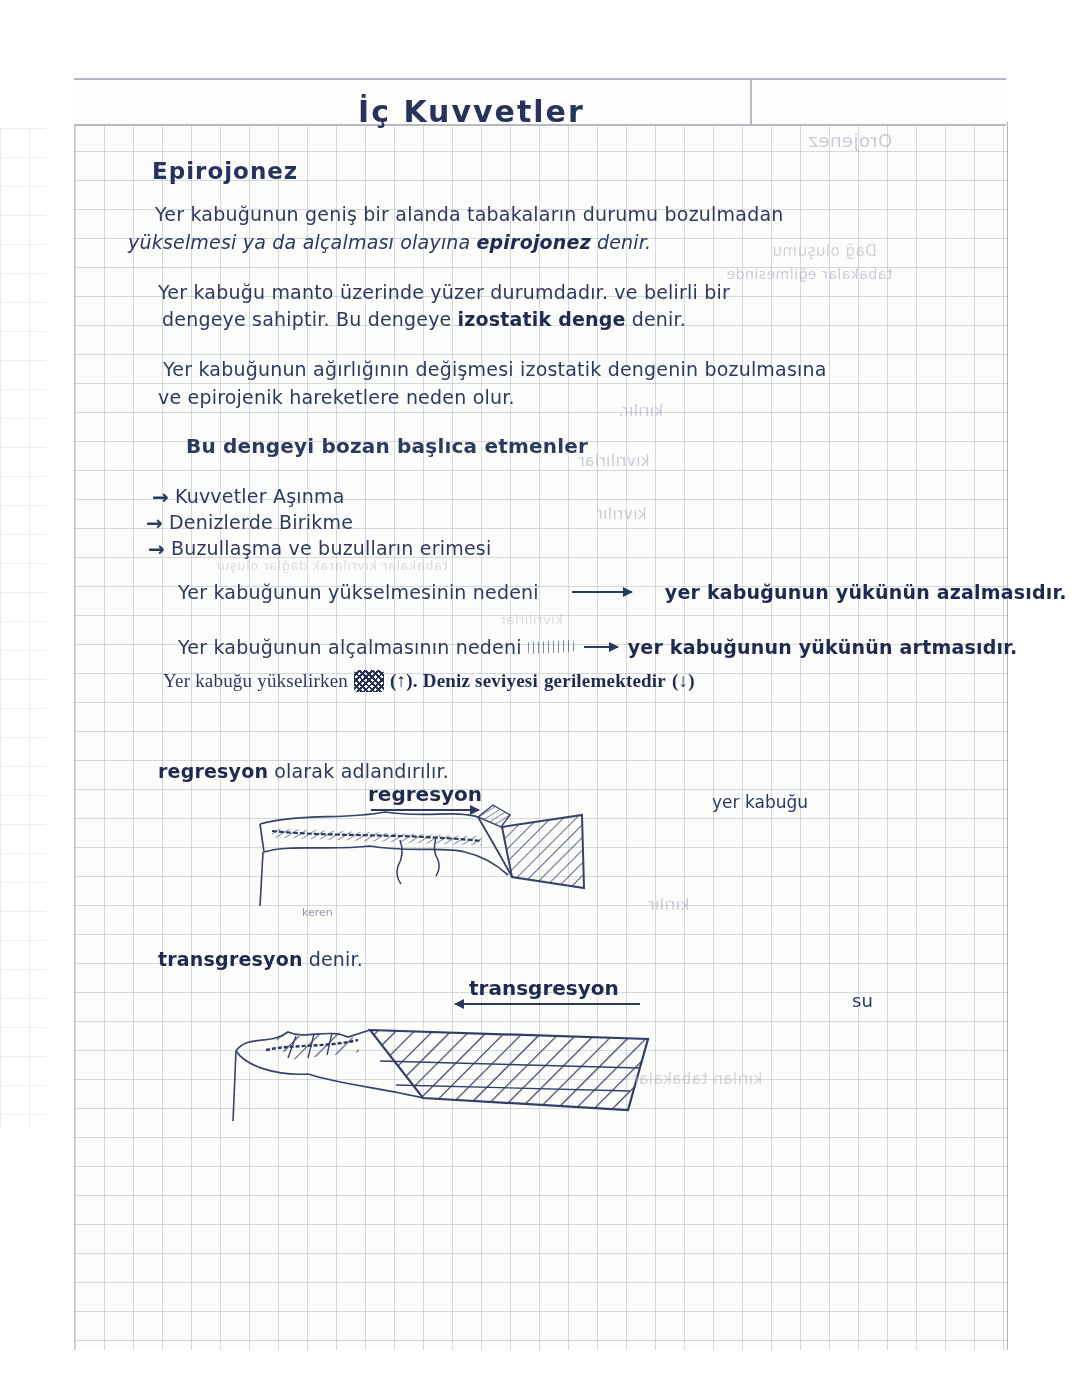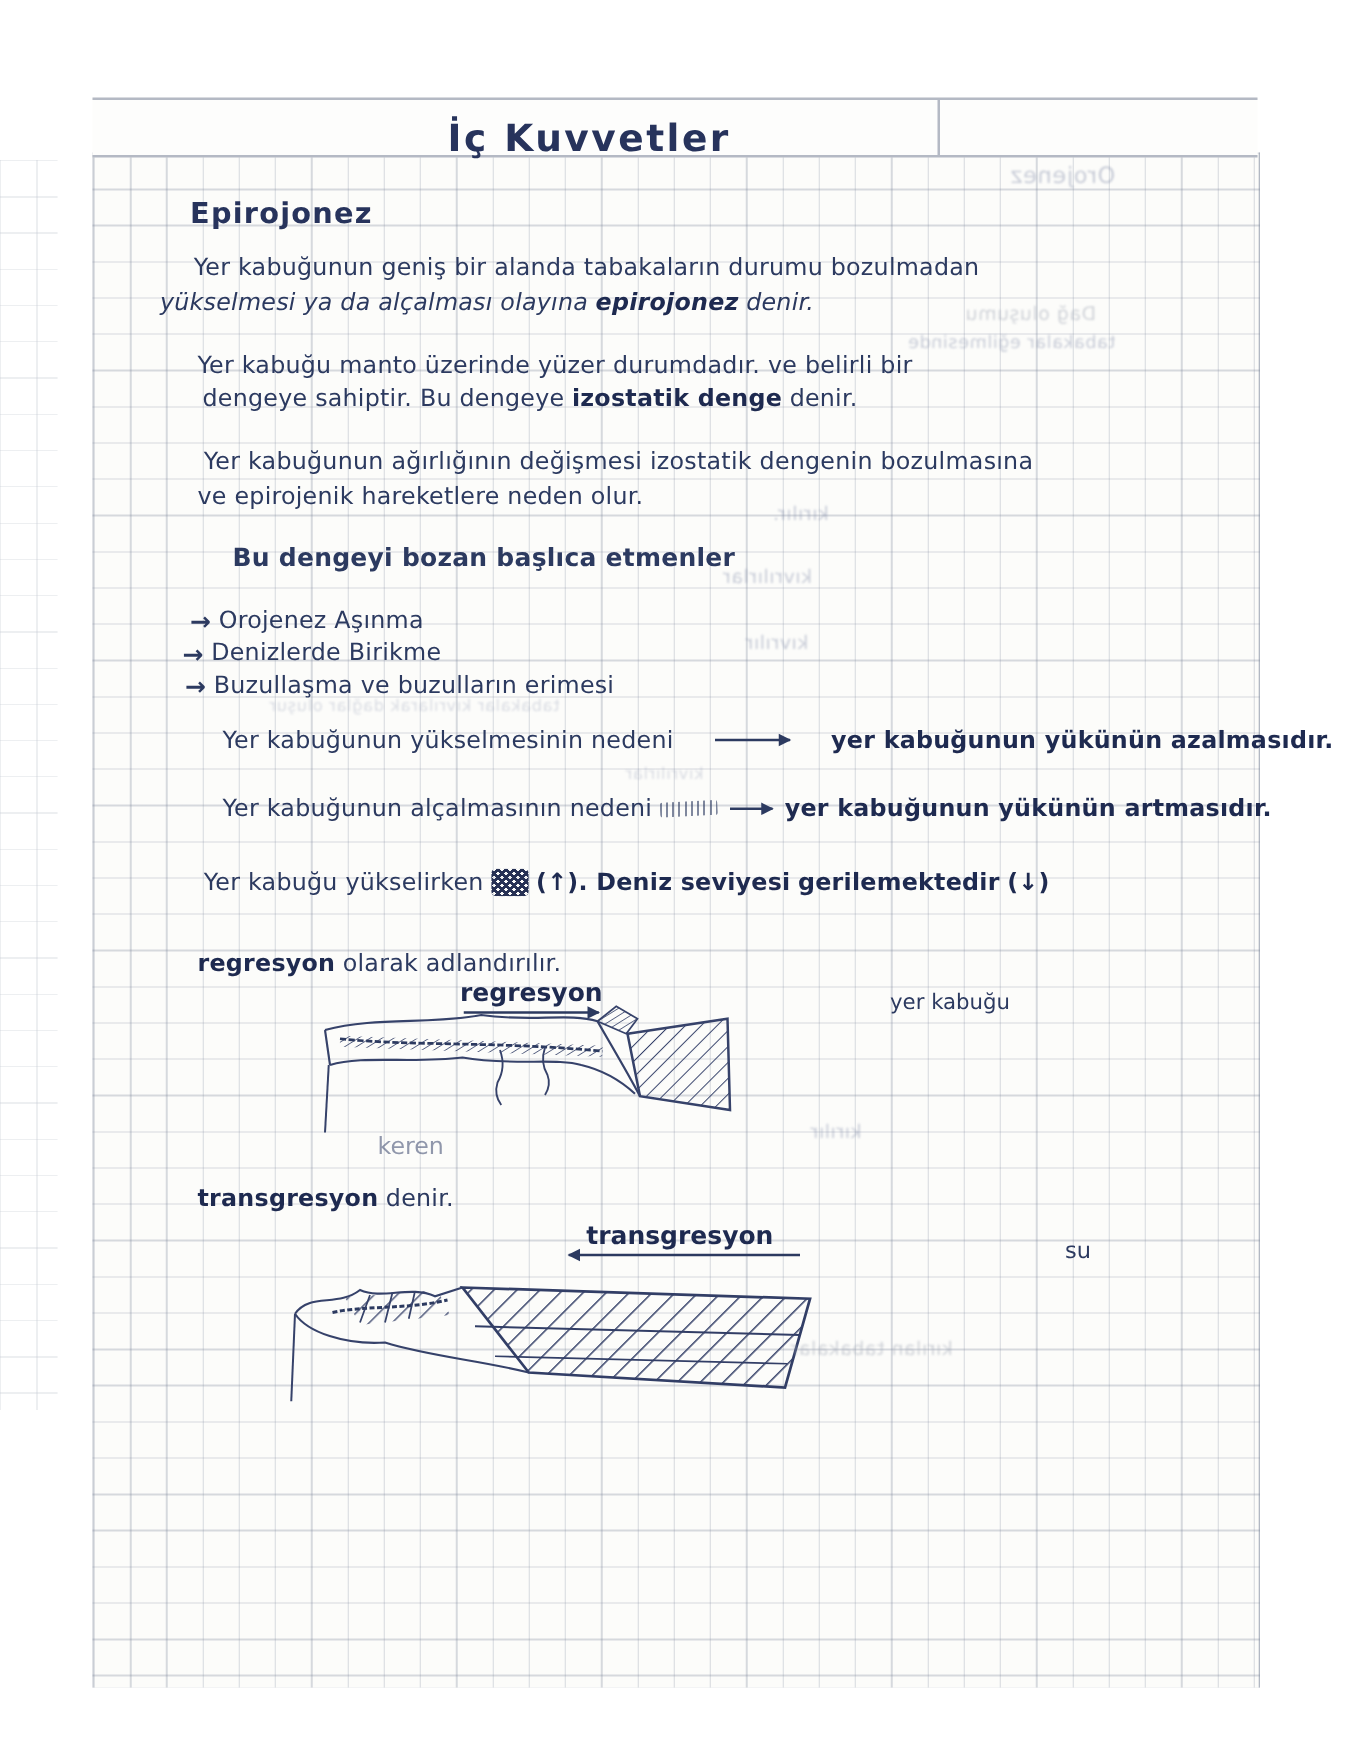--- a/index.html
+++ b/index.html
@@ -80,21 +80,21 @@
       repeating-linear-gradient(-45deg, #273154 0 2px, transparent 2px 4.5px);
   }
   
   .ghost{
     position:absolute;transform:scaleX(-1);filter:blur(.7px);opacity:.42;
     color:#7e88a6;font-size:15px;white-space:nowrap;letter-spacing:.5px;
   }
   .ghost.pencil{color:#a3a9b6;opacity:.5;}
   .ghost.wide{opacity:.28;font-size:13px;}
   .faint-ink{
-    position:absolute;color:#4a5578;opacity:.6;font-size:19px;
+    position:absolute;color:#4a5578;opacity:.6;font-size:11px;
     filter:blur(.3px);white-space:nowrap;
   }
   svg{position:absolute;overflow:visible;}
 </style>
 </head>
 <body>
 
 <div class="edge-grid"></div>
 <div class="paper"></div>
 <div class="header-band">
@@ -127,21 +127,21 @@
   <span>Yer kabuğunun ağırlığının değişmesi izostatik dengenin bozulmasına</span>
 </div>
 <div class="line" style="left:158px;top:386px;">
   <span>ve epirojenik hareketlere neden olur.</span>
 </div>
 
 <div class="line subhead" style="left:186px;top:434px;">Bu dengeyi bozan başlıca etmenler</div>
 
 <div class="line" style="left:152px;top:485px;">
   <span class="bullet-arrow">→</span>
-  <span>Orojenez Aşınma</span>
+  <span>Kuvvetler Aşınma</span>
 </div>
 <div class="line" style="left:146px;top:511px;">
   <span class="bullet-arrow">→</span>
   <span>Denizlerde Birikme</span>
 </div>
 <div class="line" style="left:148px;top:537px;">
   <span class="bullet-arrow">→</span>
   <span>Buzullaşma ve buzulların erimesi</span>
 </div>
 
@@ -150,21 +150,21 @@
   <span class="harrow"></span>
   <span class="em">yer kabuğunun yükünün azalmasıdır.</span>
 </div>
 <div class="line" style="left:178px;top:636px;">
   <span>Yer kabuğunun alçalmasının nedeni</span>
   <span class="scribble"></span>
   <span class="harrow" style="width:34px"></span>
   <span class="em">yer kabuğunun yükünün artmasıdır.</span>
 </div>
 
-<div class="line" style="left:163px;top:695px;">
+<div class="line" style="left:163px;top:670px;font-family:Liberation Serif, serif;">
   <span>Yer kabuğu yükselirken</span>
   <span class="blob"></span>
   <span class="em">(↑). Deniz seviyesi</span>
   <span class="em">gerilemektedir</span>
   <span class="em">(↓)</span>
 </div>
 
 <div class="line" style="left:158px;top:760px;">
   <span class="em">regresyon</span>
   <span>olarak adlandırılır.</span>

